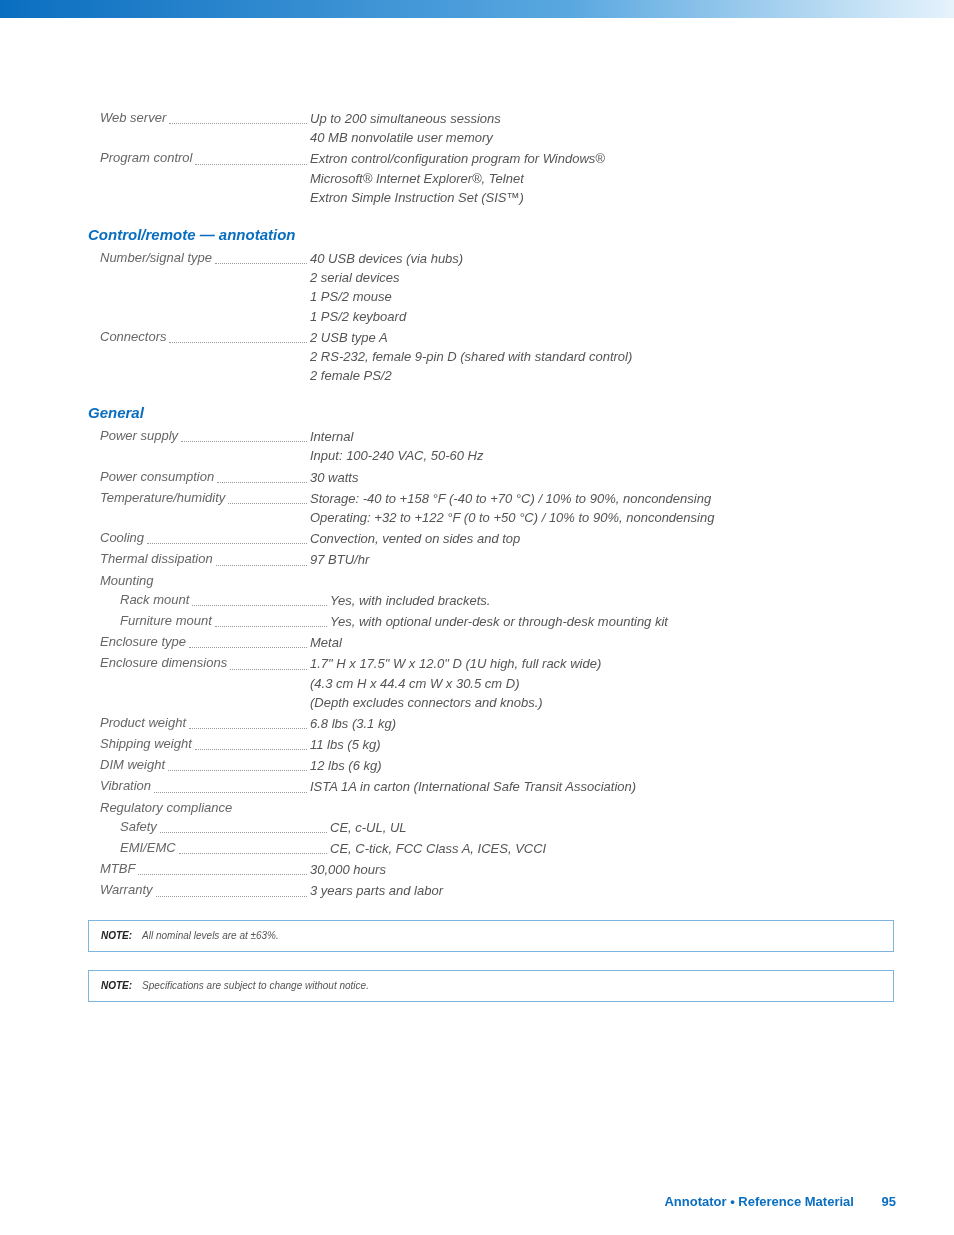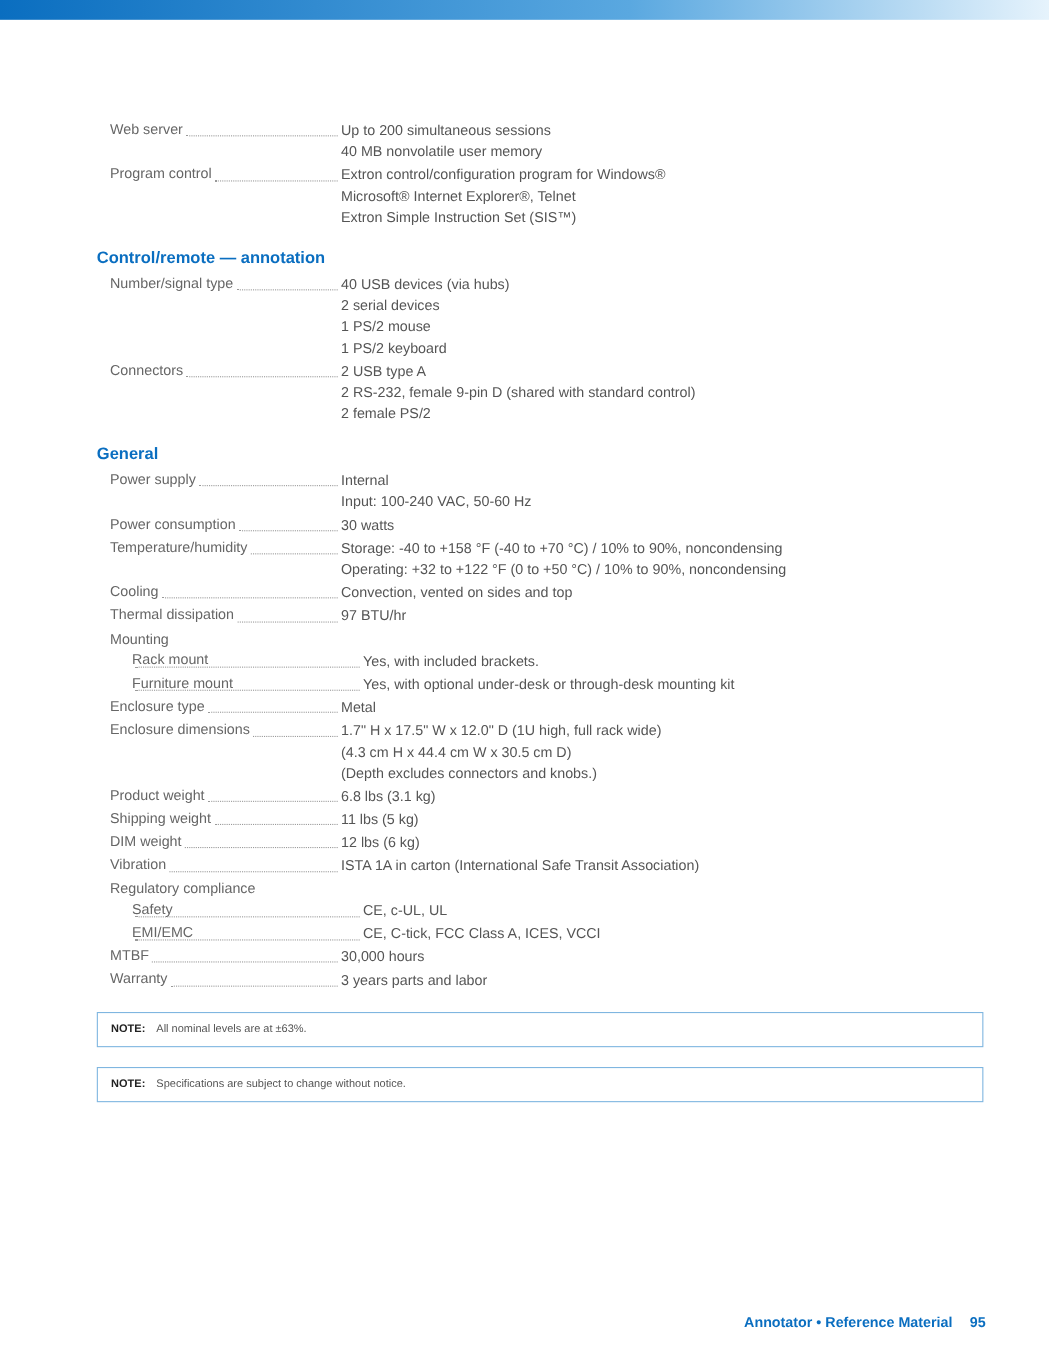--- a/index.html
+++ b/index.html
@@ -1,31 +1,31 @@
 <!DOCTYPE html>
 <html><head>
 <meta charset="utf-8">
 <style>
   html,body{margin:0;padding:0;background:#fff;font-family:"Segoe UI","Helvetica Neue",Arial,sans-serif;color:#555;}
   .page{width:954px;height:1235px;position:relative;box-sizing:border-box;}
   .topbar{height:18px;background:linear-gradient(to right,#0a6ec0 0%,#5aa8e0 60%,#e6f3fc 100%);}
-  .content{padding:90px 70px 0 100px;font-size:13px;line-height:1.4;}
+  .content{padding:90px 70px 0 100px;font-size:13px;line-height:1.4;font-style:italic;}
   .row{display:flex;align-items:flex-start;margin:1px 0;}
   .lbl-wrap{flex:0 0 210px;display:flex;white-space:nowrap;}
-  .lbl-wrap.indent{padding-left:20px;flex-direction:column;}
+  .lbl-wrap.indent{padding-left:20px;}
   .lbl{color:#666;}
   .dots{flex:1;border-bottom:1px dotted #999;position:relative;top:-3px;margin:0 3px;min-width:8px;}
   .val{flex:1;color:#555;}
   .val div{margin:1px 0;}
   .section{color:#0a6ec0;font-weight:700;font-size:15px;margin:16px 0 4px -12px;}
   .note{border:1px solid #7fb6e0;margin:18px -10px 0 -12px;padding:8px 12px;font-size:10px;display:flex;gap:10px;}
   .note-lbl{font-weight:700;color:#222;}
   .footer{position:absolute;bottom:26px;right:58px;font-size:13px;}
   .ft1{color:#0a6ec0;font-weight:700;}
-  .ft2{color:#0a6ec0;font-weight:700;margin-left:12px;}
+  .ft2{color:#0a6ec0;font-weight:700;margin-left:24px;}
 </style>
 </head>
 <body>
 
 <div class="page">
   <div class="topbar"></div>
   <div class="content">
 
     <div class="row">
       <div class="lbl-wrap">

